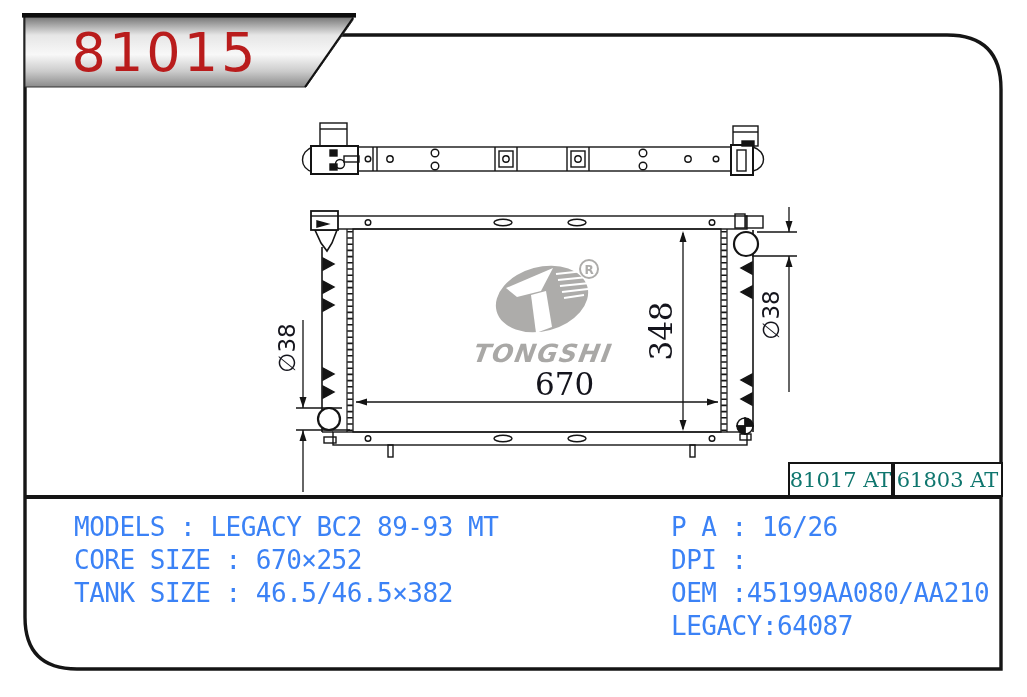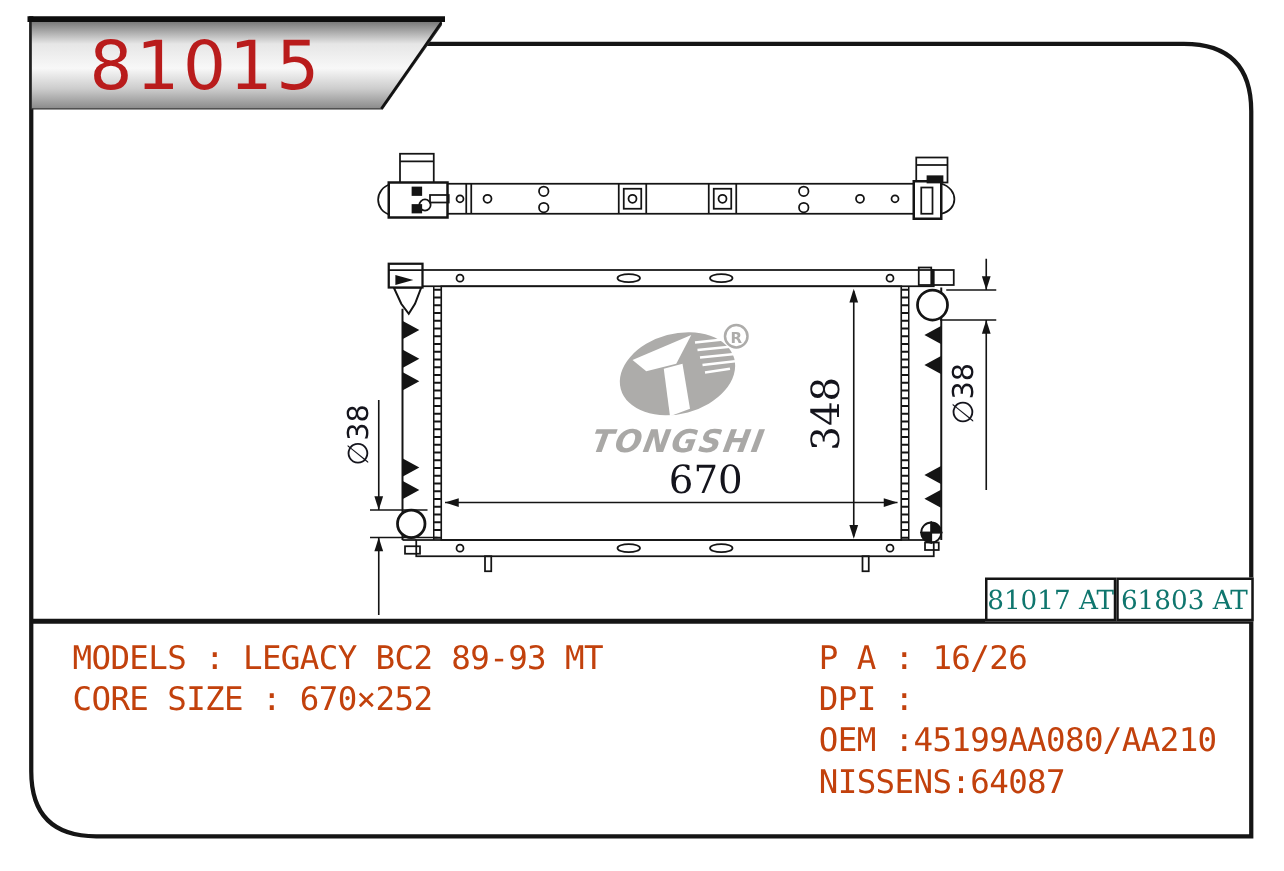--- a/index.html
+++ b/index.html
@@ -22,21 +22,21 @@
   .tagbox{
     position:absolute;top:462px;height:35px;box-sizing:border-box;
     border:2.5px solid #141414;background:#ffffff;
     display:flex;align-items:center;justify-content:center;
     font-family:"DejaVu Serif",serif;font-size:21px;color:#0f766e;white-space:pre;
   }
   
   .specs-col{
     position:absolute;top:511px;
     font-family:"DejaVu Sans Mono","Liberation Mono",monospace;
-    font-size:26px;color:#c2410c;
+    font-size:26px;color:#3b82f6;margin-left:16px;
   }
   .spec-row{height:33px;line-height:33px;white-space:pre;letter-spacing:-0.5px;}
   
   .wordmark{
     position:absolute;left:543px;top:353px;
     transform:translate(-50%,-50%) skewX(-10deg);
     font-family:"DejaVu Sans",sans-serif;font-weight:bold;font-style:italic;
     font-size:25px;letter-spacing:1.5px;color:#a9a8a6;white-space:nowrap;
   }
 </style>
@@ -217,21 +217,22 @@
   <div class="dim vlabel" style="left:661px;top:331px">348</div>
   <div class="phi vlabel" style="left:287px;top:348px">∅38</div>
   <div class="phi vlabel" style="left:771px;top:315px">∅38</div>
 
   <div class="tagbox" style="left:788px;width:105px">81017 AT</div>
   <div class="tagbox" style="left:892.5px;width:110px">61803 AT</div>
 
   <div class="specs-col" style="left:58px">
     <div class="spec-row">MODELS : LEGACY BC2 89-93 MT</div>
     <div class="spec-row">CORE SIZE : 670×252</div>
+    <div class="spec-row">TANK SIZE : 46.5/46.5×382</div>
   </div>
   <div class="specs-col" style="left:655px">
     <div class="spec-row">P A : 16/26</div>
     <div class="spec-row">DPI :</div>
     <div class="spec-row">OEM :45199AA080/AA210</div>
-    <div class="spec-row">NISSENS:64087</div>
+    <div class="spec-row">LEGACY:64087</div>
   </div>
 
 </div>
 
 </body></html>

